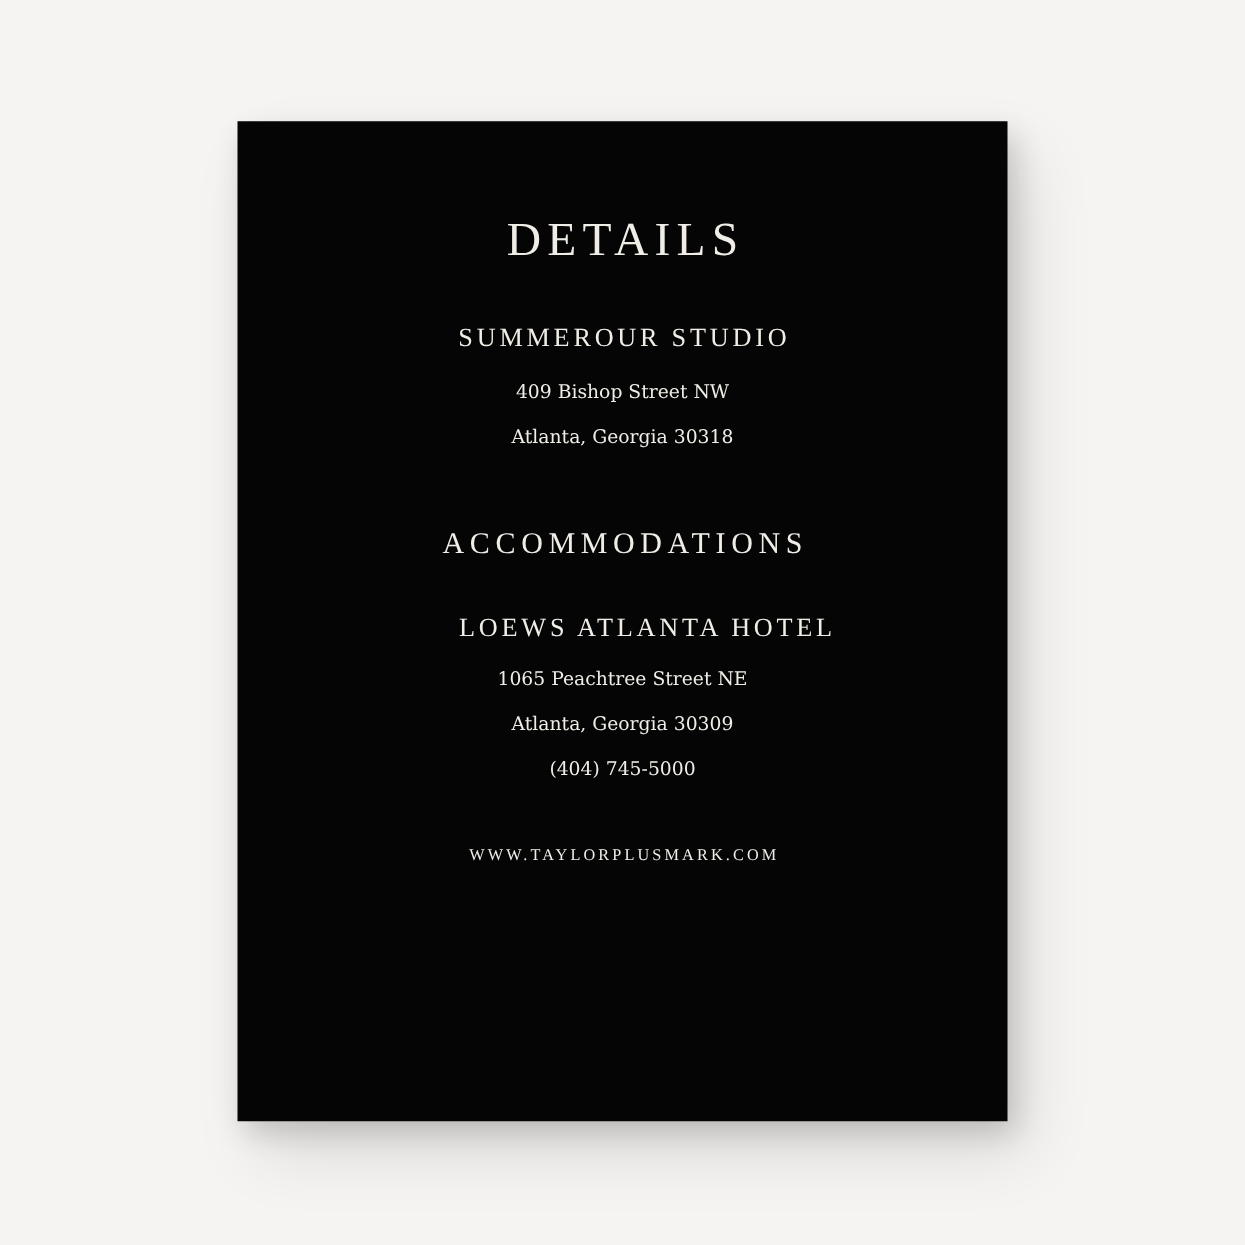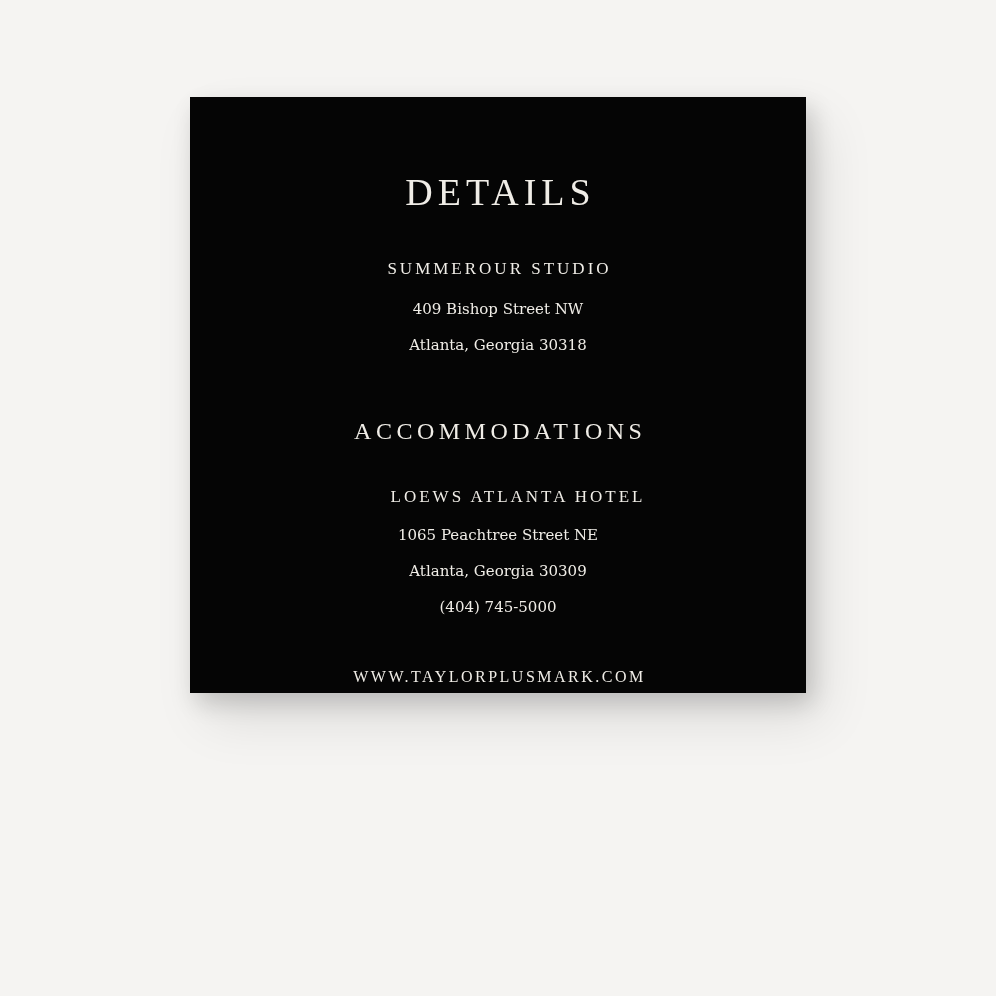--- a/index.html
+++ b/index.html
@@ -16,59 +16,59 @@
   body {
     background: var(--page-bg);
     position: relative;
     font-family: "Liberation Serif", "DejaVu Serif", serif;
   }
   .card {
     position: absolute;
     left: 190px;
     top: 97px;
     width: 616px;
-    height: 596px;
+    height: 800px;
     background: var(--card-bg);
     color: var(--text-color);
     text-align: center;
     box-shadow:
       6px 10px 22px rgba(0, 0, 0, 0.16),
       16px 26px 50px rgba(0, 0, 0, 0.10);
   }
   .caps {
     font-family: "Liberation Serif", "DejaVu Serif", serif;
     font-weight: 400;
     line-height: 1;
     white-space: nowrap;
   }
   .card-title {
     margin-top: 76px;
     font-size: 38px;
     letter-spacing: 5px;
     padding-left: 5px; 
   }
   .section-heading-sm {
-    font-size: 17px;
+    font-size: 21px;
     letter-spacing: 3px;
     padding-left: 3px;
     text-align: center;
   }
   .section-heading-lg {
     font-size: 24px;
     letter-spacing: 4.5px;
     padding-left: 4.5px;
   }
   .body-line {
     font-family: "DejaVu Serif", "Liberation Serif", serif;
     font-size: 15px;
     line-height: 36px;
     white-space: nowrap;
   }
   .website-line {
-    font-size: 16px;
+    font-size: 13px;
     letter-spacing: 2.5px;
     padding-left: 3px;
   }
   
   .venue-name        { margin-top: 49px; }
   .venue-addr1       { margin-top: 14px; }
   .venue-note        { margin-top: 28px; }
   .acc-heading       { margin-top: 56px; }
   .acc-line1         { margin-top: 10px; }
   .hotel-name        { margin-top: 45px; padding-left: 40px; }

